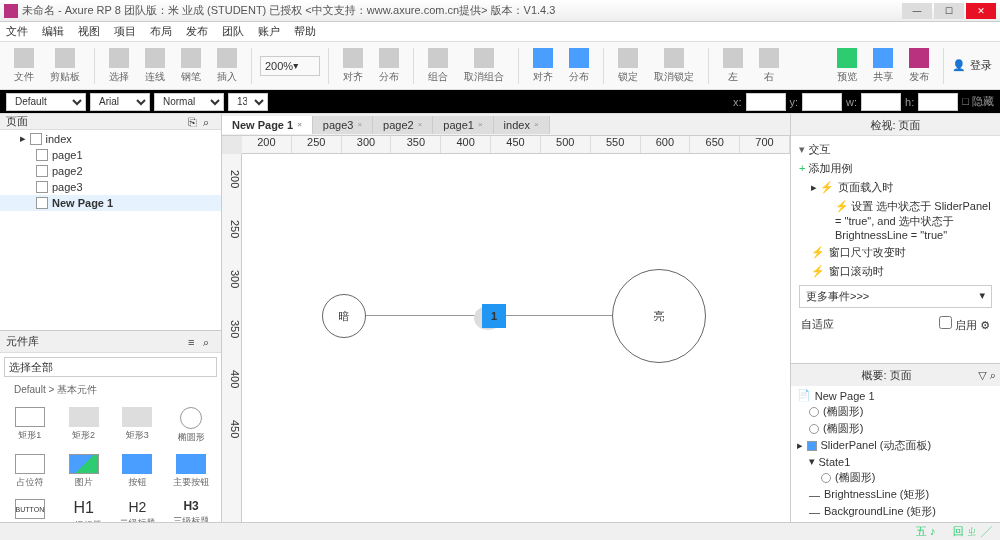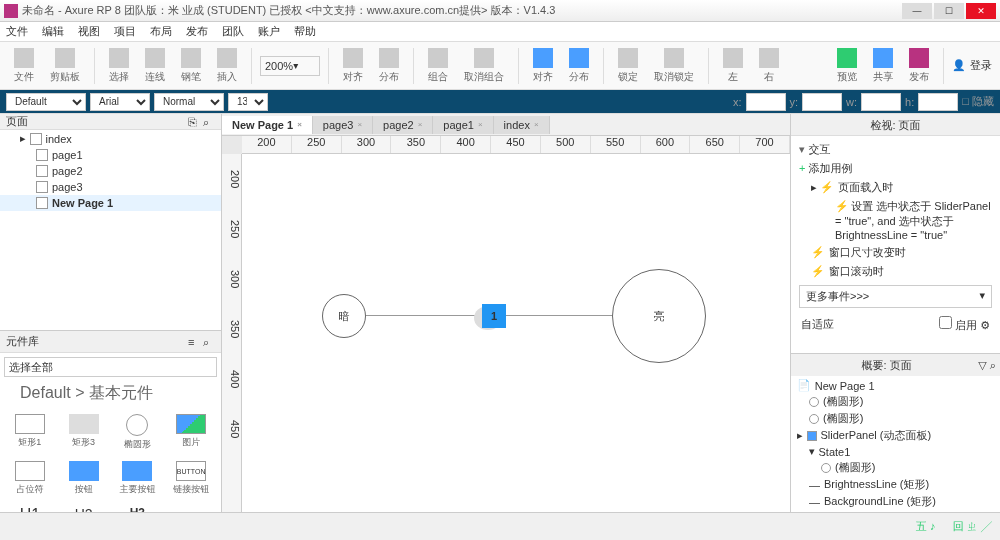--- a/index.html
+++ b/index.html
@@ -14,21 +14,21 @@
 .menubar span{color:#333;cursor:pointer}
 .toolbar{background:#f9f9f9;height:48px;display:flex;align-items:center;padding:0 8px;gap:4px;border-bottom:1px solid #ddd}
 .tbgroup{display:flex;flex-direction:column;align-items:center;padding:0 6px}
 .tbicon{width:20px;height:20px;background:#ccc;margin-bottom:2px}
 .tbicon.blue{background:#4a9eff}
 .tbicon.green{background:#2ecc71}
 .tbicon.purple{background:#b83280}
 .tblbl{font-size:10px;color:#666}
 .tsep{width:1px;height:36px;background:#ddd;margin:0 4px}
 .zoom{width:60px;height:20px;border:1px solid #ccc;display:flex;align-items:center;padding:0 4px;font-size:10px}
-.propbar{background:#0c4a6e;height:24px;display:flex;align-items:center;padding:0 6px;gap:4px;border-bottom:1px solid #ddd}
+.propbar{background:#000000;height:24px;display:flex;align-items:center;padding:0 6px;gap:4px;border-bottom:1px solid #ddd}
 .propsel{height:18px;border:1px solid #ccc;background:#fff;padding:0 4px;font-size:10px}
 .main{flex:1;display:flex;overflow:hidden}
 .leftcol{width:222px;display:flex;flex-direction:column;border-right:1px solid #ccc;background:#fff}
 .panelhdr{height:22px;background:#f0f0f0;display:flex;align-items:center;padding:0 6px;border-bottom:1px solid #ddd;justify-content:space-between}
 .panelhdr .hicon{width:12px;height:12px;display:inline-block}
 .sitemap{flex:0 0 200px;overflow:auto}
 .treeitem{padding:2px 6px 2px 20px;display:flex;align-items:center;gap:4px}
 .treeitem.child{padding-left:36px}
 .treeitem.sel{background:#e6f3ff;color:#0078d4;font-weight:bold}
 .pgicon{width:12px;height:12px;border:1px solid #999;background:#fff}
@@ -74,21 +74,21 @@
 .moreevt{border:1px solid #ccc;padding:3px 6px;margin:4px;display:flex;justify-content:space-between}
 .adaptive{padding:4px 6px;display:flex;justify-content:space-between;align-items:center}
 .outline{border-top:1px solid #ccc}
 .outlinehdr{height:22px;background:#f0f0f0;text-align:center;padding:4px;display:flex;justify-content:space-between;align-items:center}
 .outlinebody{padding:2px;font-size:10px}
 .oitem{padding:1px 4px;display:flex;align-items:center;gap:4px}
 .oitem.l1{padding-left:16px}
 .oitem.l2{padding-left:28px}
 .oicon{width:10px;height:10px;border:1px solid #999;border-radius:50%}
 .oicon.sq{border-radius:0;background:#4a9eff}
-.statusbar{height:28px;background:#f0f0f0;border-top:1px solid #ccc;display:flex;justify-content:flex-end;align-items:center;padding:0 8px;gap:6px;font-size:10px;color:#888}
+.statusbar{height:18px;background:#f0f0f0;border-top:1px solid #ccc;display:flex;justify-content:flex-end;align-items:center;padding:0 8px;gap:6px;font-size:10px;color:#888}
 .loginbtn{color:#999;font-size:11px;display:flex;align-items:center;gap:4px}
 </style>
 </head>
 <body>
 
 <div class="titlebar">
   <div class="icon"></div>
   <div class="title">未命名 - Axure RP 8 团队版：米 业成 (STUDENT) 已授权  &lt;中文支持：www.axure.com.cn提供&gt; 版本：V1.4.3</div>
   <div class="winbtns">
     <div class="winbtn">—</div>
@@ -240,41 +240,45 @@
           <span class="pgicon"></span> 
           <span>New Page 1</span>
         </div>
     </div>
     <div class="widlib">
       <div class="panelhdr">
         <span>元件库</span>
         <span><span class="hicon">≡</span> <span class="hicon">⌕</span></span>
       </div>
       <div class="libsearch"><input value="选择全部" style=""></div>
-      <div style="padding:2px 20px;color:#666;font-size:16px">Default &gt; 基本元件</div>
+      <div style="padding:2px 14px;color:#666;font-size:10px">Default &gt; 基本元件</div>
       <div class="libgrid">
         <div class="libitem">
             <div class="libshape"></div>
             <div class="liblbl">矩形1</div>
           </div>
         <div class="libitem">
             <div class="libshape gray"></div>
+            <div class="liblbl">矩形2</div>
+          </div>
+        <div class="libitem">
+            <div class="libshape gray"></div>
             <div class="liblbl">矩形3</div>
           </div>
         <div class="libitem">
             <div class="libshape circle"></div>
             <div class="liblbl">椭圆形</div>
           </div>
         <div class="libitem">
+            <div class="libshape"></div>
+            <div class="liblbl">占位符</div>
+          </div>
+        <div class="libitem">
             <div class="libshape img"></div>
             <div class="liblbl">图片</div>
-          </div>
-        <div class="libitem">
-            <div class="libshape"></div>
-            <div class="liblbl">占位符</div>
           </div>
         <div class="libitem">
             <div class="libshape btn"></div>
             <div class="liblbl">按钮</div>
           </div>
         <div class="libitem">
             <div class="libshape btn"></div>
             <div class="liblbl">主要按钮</div>
           </div>
         <div class="libitem">

